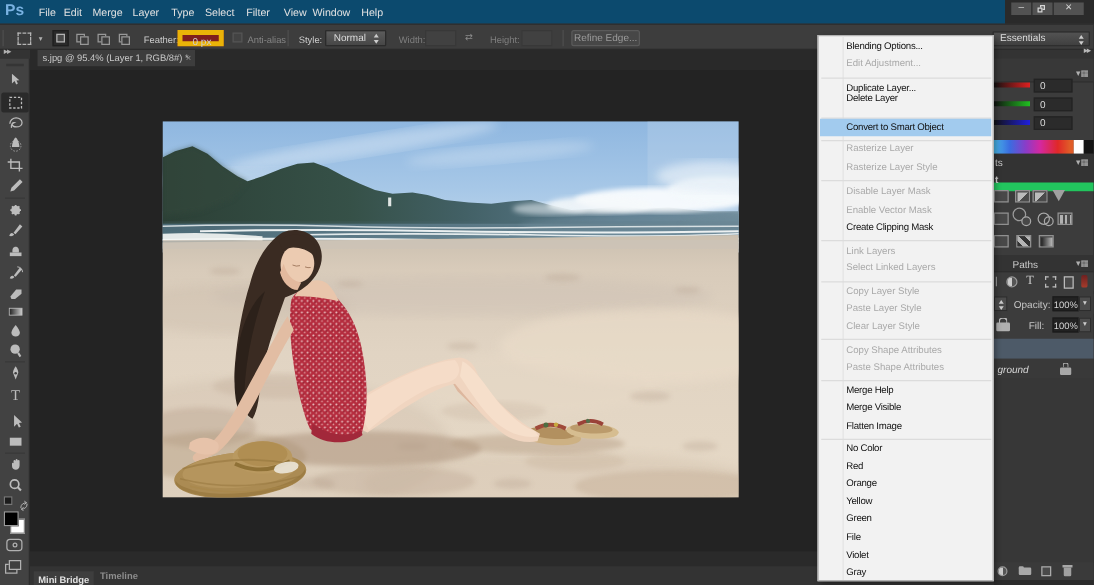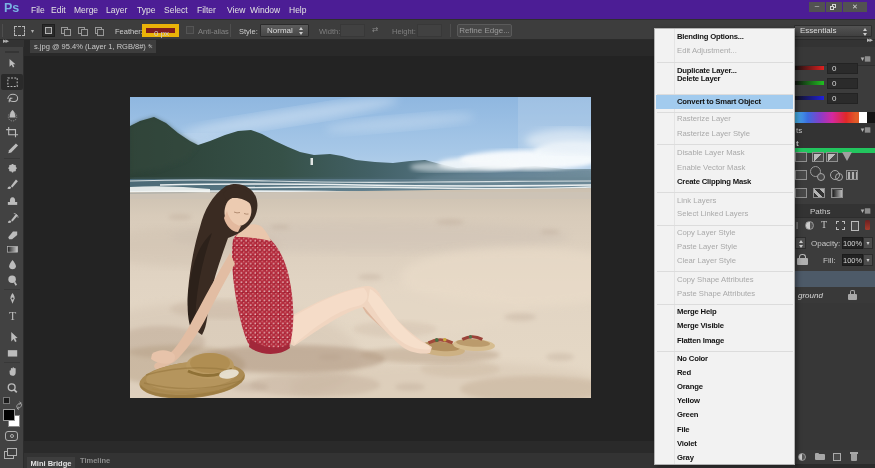--- a/index.html
+++ b/index.html
@@ -1,33 +1,33 @@
 <!DOCTYPE html>
 <html><head>
 <meta charset="utf-8">
 <style>
   * { margin:0; padding:0; box-sizing:border-box; }
   html,body { width:875px; height:468px; overflow:hidden; background:#2a2a2a;
     font-family:"Liberation Sans", sans-serif; }
   .abs { position:absolute; }
   #app { position:relative; width:875px; height:468px; }
-  #menubar { left:0; top:0; width:875px; height:19px; background:#4c1d95; }
+  #menubar { left:0; top:0; width:804px; height:19px; background:#0c4a6e; }
   .mitem { position:absolute; top:5px; font-size:8.5px; color:#e2e2e2; }
   #optbar { left:0; top:19px; width:875px; height:21px; background:#3d3d3d; border-top:1px solid #2f2f2f; border-bottom:1px solid #2b2b2b;}
   .olab { position:absolute; top:7px; font-size:7.5px; color:#bdbdbd; }
   #toolbar { left:0; top:40px; width:24px; height:428px; background:#424242; border-right:1px solid #2d2d2d;}
   #tabbar { left:24px; top:40px; width:771px; height:16px; background:#292929; }
   #canvas { left:24px; top:56px; width:771px; height:385px; background:#232323; }
   #photo { left:130px; top:97px; width:461px; height:301px; }
   #statusbar { left:24px; top:441px; width:771px; height:12px; background:#2b2b2b;}
   #bottombar { left:24px; top:453px; width:851px; height:15px; background:#333333; }
   #rightcol { left:795px; top:40px; width:80px; height:428px; background:#3c3c3c; }
   #ctxmenu { left:654px; top:28px; width:141px; height:437px; background:#f2f2f2;
      border:1px solid #b2b2b2; box-shadow:2px 2px 5px rgba(0,0,0,0.4); z-index:50;}
-  .ci { position:absolute; left:22px; font-size:7.7px; color:#121212; white-space:nowrap; font-weight:bold; letter-spacing:-0.2px;}
+  .ci { position:absolute; left:22px; font-size:7.7px; color:#121212; white-space:nowrap; font-weight:normal; letter-spacing:-0.2px;}
   .cd { color:#a9a9a9; font-weight:normal; letter-spacing:0;}
   .csep { position:absolute; left:2px; width:136px; height:1px; background:#dcdcdc; }
 </style>
 </head>
 <body>
 <div id="app">
   <div class="abs" id="menubar">
     <span style="position:absolute;left:4px;top:1px;font-size:12.5px;font-weight:bold;color:#79b2e2">Ps</span>
     <span class="mitem" style="left:31px">File</span>
     <span class="mitem" style="left:51px">Edit</span>
@@ -367,21 +367,21 @@
       </div>
 <div style="position:absolute;left:0;top:26px;width:29px;height:4px;background:linear-gradient(to right,#111,#e02020)"></div>
 <div style="position:absolute;left:32px;top:23px;width:31px;height:11px;background:#2b2b2b;border:1px solid #232323;color:#d8d8d8;font-size:8px;line-height:10px;padding-left:4px">0</div>
 <div style="position:absolute;left:0;top:41px;width:29px;height:4px;background:linear-gradient(to right,#111,#20c020)"></div>
 <div style="position:absolute;left:32px;top:38px;width:31px;height:11px;background:#2b2b2b;border:1px solid #232323;color:#d8d8d8;font-size:8px;line-height:10px;padding-left:4px">0</div>
 <div style="position:absolute;left:0;top:56px;width:29px;height:4px;background:linear-gradient(to right,#111,#2020dd)"></div>
 <div style="position:absolute;left:32px;top:53px;width:31px;height:11px;background:#2b2b2b;border:1px solid #232323;color:#d8d8d8;font-size:8px;line-height:10px;padding-left:4px">0</div>
 <div style="position:absolute;left:0;top:72px;width:64px;height:11px;background:linear-gradient(to right,#48b8e8,#3b6ce0 20%,#8a3cc8 40%,#d428a0 58%,#e02828 80%,#e05c28 95%)"></div>
 <div style="position:absolute;left:64px;top:72px;width:8px;height:11px;background:#ffffff"></div>
 <div style="position:absolute;left:72px;top:72px;width:8px;height:11px;background:#141414"></div>
-<div style="position:absolute;left:0;top:83px;width:80px;height:30px;background:#333333;border-bottom:5px solid #22c55e">
+<div style="position:absolute;left:0;top:83px;width:80px;height:30px;background:#333333;border-bottom:7px solid #22c55e">
         <span style="position:absolute;left:1px;top:3px;font-size:8px;color:#cccccc">ts</span>
         <span style="position:absolute;right:4px;top:3px;font-size:7px;color:#b0b0b0">▾▦</span>
       </div>
 <span style="position:absolute;left:1px;top:99px;font-size:8px;font-weight:bold;color:#d8d8d8">t</span>
 <div style="position:absolute;left:0px;top:112px;width:12px;height:10px;border:1px solid #909090;background:#484848"></div>
 <div style="position:absolute;left:17px;top:112px;width:12px;height:10px;border:1px solid #909090;background:#484848">
         <div style="position:absolute;left:1px;top:1px;width:9px;height:7px;background:linear-gradient(135deg,#bbb 50%,#4a4a4a 50%)"></div>
       </div>
 <div style="position:absolute;left:31px;top:112px;width:12px;height:10px;border:1px solid #909090;background:#484848">
         <div style="position:absolute;left:1px;top:1px;width:9px;height:7px;background:linear-gradient(135deg,#bbb 50%,#4a4a4a 50%)"></div>

